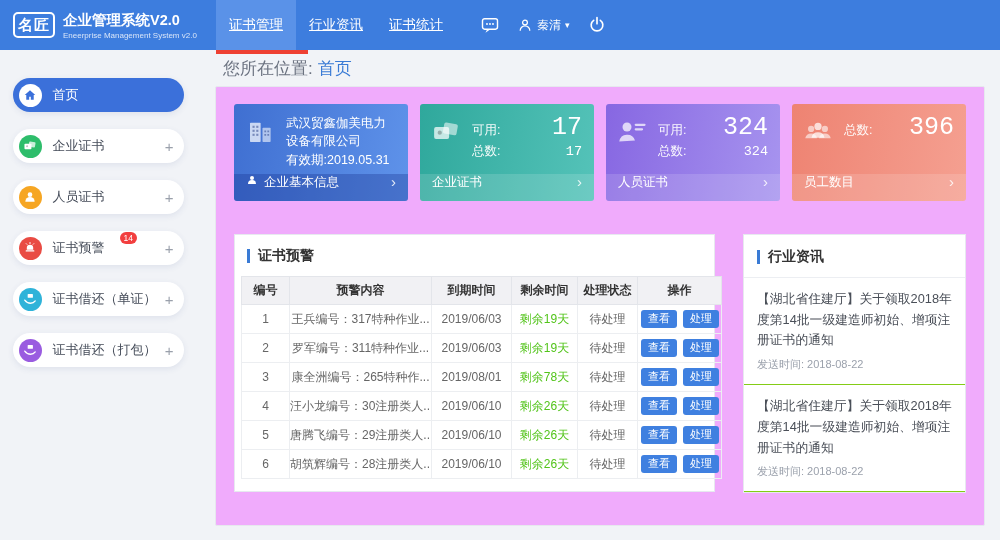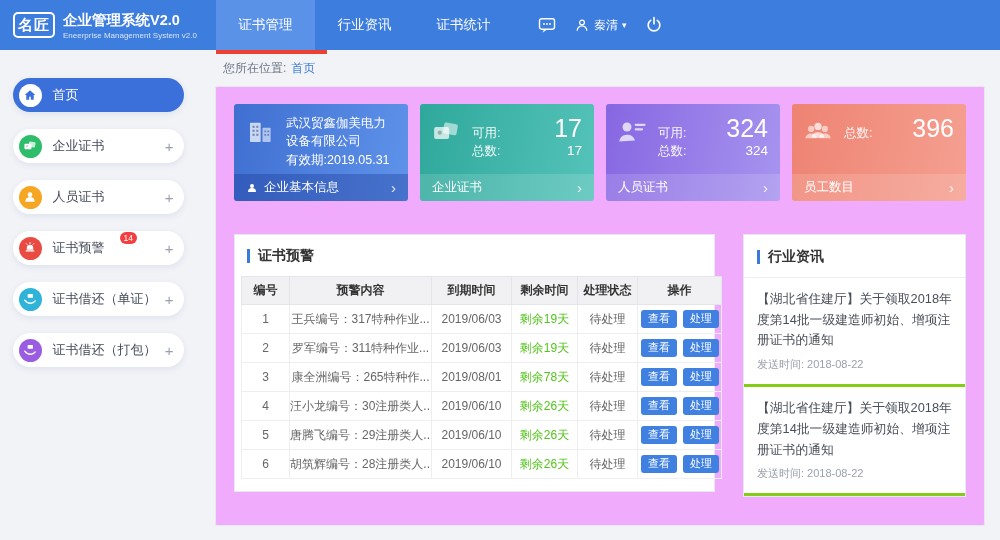--- a/index.html
+++ b/index.html
@@ -22,22 +22,22 @@
   
   header{height:50px;background:var(--header-blue);display:flex;align-items:center;
          position:relative;z-index:5;color:#fff;}
   .logo-wrap{width:216px;display:flex;align-items:center;padding-left:13px;flex:none;}
   .logo-box{border:2px solid #fff;border-radius:5px;padding:2px 3px;font-size:15px;
             font-weight:700;letter-spacing:1px;line-height:1.2;white-space:nowrap;}
   .logo-text{margin-left:8px;min-width:0;}
   .logo-title{font-size:14.5px;font-weight:700;white-space:nowrap;}
   .logo-sub{font-size:8px;color:rgba(255,255,255,.8);white-space:nowrap;margin-top:1px;}
   nav{display:flex;height:50px;flex:none;}
-  .nav-item{width:99px;display:flex;align-items:center;justify-content:center;
-            font-size:13.5px;cursor:pointer;position:relative;white-space:nowrap;}
+  .nav-item{width:80px;display:flex;align-items:center;justify-content:center;
+            font-size:13.5px;cursor:pointer;position:relative;white-space:nowrap;text-decoration:underline;}
   .nav-item.active{background:var(--active-tab);}
   .nav-item.active::after{content:"";position:absolute;left:0;right:-12px;bottom:-4px;
             height:4px;background:var(--red);}
   .search{margin-left:auto;width:164px;height:26px;border:1px solid rgba(255,255,255,.65);
           border-radius:13px;display:flex;align-items:center;padding:0 10px;flex:none;}
   .search svg{width:13px;height:13px;color:rgba(255,255,255,.8);flex:none;}
   .search input{flex:1;min-width:0;background:transparent;border:none;outline:none;
           color:rgba(255,255,255,.9);font-size:11.5px;margin-left:6px;}
   .search input::placeholder{color:rgba(255,255,255,.65);}
   .h-icons{display:flex;align-items:center;margin:0 16px 0 24px;gap:17px;flex:none;}
@@ -58,42 +58,42 @@
         justify-content:center;flex:none;color:#fff;}
   .pill.active .circ{background:#fff;color:var(--pill-active);}
   .pill .circ svg{width:14px;height:14px;}
   .pill .lbl{margin-left:11px;font-size:13px;color:#454c59;white-space:nowrap;}
   .pill.active .lbl{color:#fff;}
   .pill .plus{margin-left:auto;color:#9aa0ab;font-size:15px;line-height:1;}
   .pill sup{background:var(--badge);color:#fff;font-size:8.5px;border-radius:8px;
         padding:1px 4px;position:relative;top:-6px;left:15px;}
 
   main{flex:1;min-width:0;padding:0 15px 0 19px;}
-  .breadcrumb{height:36px;display:flex;align-items:center;font-size:12px;color:#6b7280;
+  .breadcrumb{height:36px;display:flex;align-items:center;font-size:17px;color:#6b7280;
         padding-left:8px;gap:5px;}
   .breadcrumb a{color:var(--link);text-decoration:none;cursor:pointer;}
 
   .content-card{background:#f0abfc;border:1px solid var(--border);border-radius:2px;
         height:440px;padding:17px 18px;}
 
   
   .cards-row{display:flex;gap:12px;}
   .stat-card{flex:1;height:97px;border-radius:3px;color:#fff;display:flex;
         flex-direction:column;overflow:hidden;}
   .card-body{flex:1;display:flex;padding:10px 12px 0 11px;gap:9px;min-height:0;}
   .card-ic{width:32px;flex:none;color:rgba(255,255,255,.72);padding-top:3px;}
   .card-ic svg{width:30px;height:30px;}
   .card-info{flex:1;min-width:0;}
   .c-name{font-size:12.5px;line-height:1.45;}
   .c-valid{font-size:12.5px;margin-top:2px;}
   .stat-row{display:flex;align-items:baseline;}
   .stat-row .sl{font-size:12.5px;opacity:.95;}
-  .stat-row .sv{margin-left:auto;font-size:13.5px;}
+  .stat-row .sv{margin-left:auto;font-size:13.5px;font-family:Liberation Mono, monospace;}
   .stat-row.big .sv{font-size:25px;font-weight:500;line-height:1.15;}
-  .card-foot{height:27px;display:flex;align-items:center;padding:0 12px;font-size:12.5px;
+  .card-foot{height:27px;display:flex;align-items:flex-start;padding:0 12px;font-size:12.5px;
         cursor:pointer;gap:6px;}
   .card-foot .fa{margin-left:auto;font-size:15px;line-height:1;opacity:.85;}
   .card-foot svg{width:12px;height:12px;}
 
   
   .panels-row{display:flex;gap:28px;margin-top:33px;align-items:flex-start;}
   .panel{border:1px solid #e7e9ef;background:#fff;}
   .panel-head{display:flex;align-items:center;padding:12px 12px 10px;gap:8px;}
   .panel-head .bar{width:3px;height:14px;background:var(--link);flex:none;}
   .panel-head .pt{font-size:14px;font-weight:700;color:#333;}
@@ -104,21 +104,21 @@
   table{border-collapse:collapse;table-layout:fixed;width:calc(100% - 12px);
         margin:1px 6px 12px;}
   th{background:#f1f1f4;font-size:12px;color:#333;font-weight:700;height:28px;
         border:1px solid #e3e5ea;}
   td{font-size:12px;color:#666;height:29px;text-align:center;border:1px solid #eceef1;
         white-space:nowrap;overflow:hidden;}
   td.remain{color:var(--green);}
   .tbtn{display:inline-block;background:var(--btn);color:#fff;font-size:11px;
         padding:2.5px 7px;border-radius:3px;margin:0 3px;cursor:pointer;line-height:1.2;}
 
-  .news-item{padding:11px 13px 12px;border-bottom:3px solid #84cc16;}
+  .news-item{padding:11px 13px 12px;border-bottom:1px solid #84cc16;}
   .news-title{font-size:12.8px;color:#4a4f58;line-height:1.62;cursor:pointer;}
   .news-date{margin-top:6px;font-size:11px;color:#9ba1ac;}
 </style>
 </head>
 <body>
 
 <div class="page">
   <header>
     <div class="logo-wrap">
       <div class="logo-box">名匠</div>

